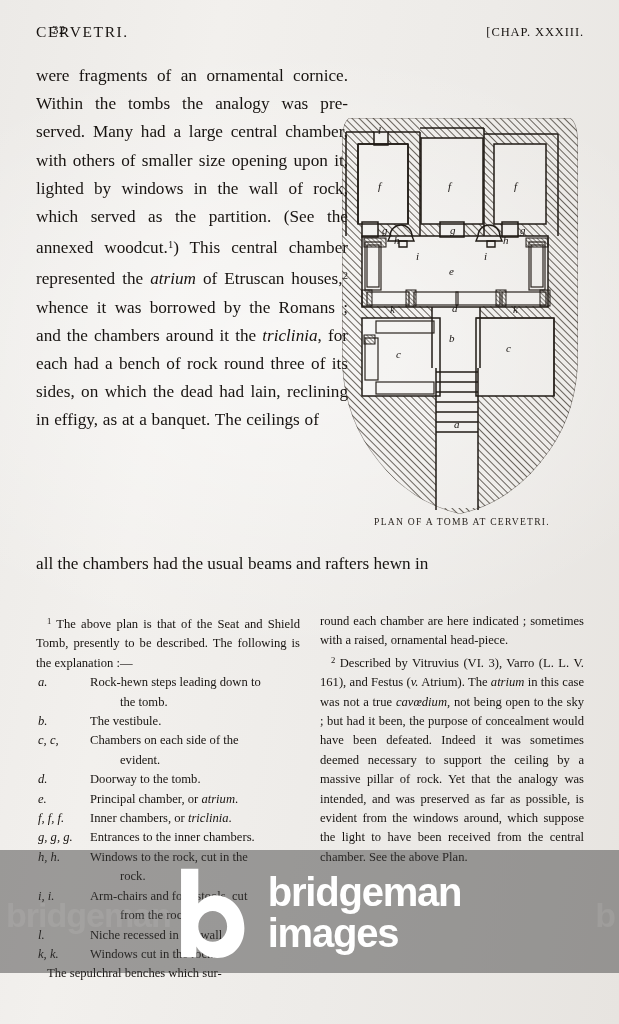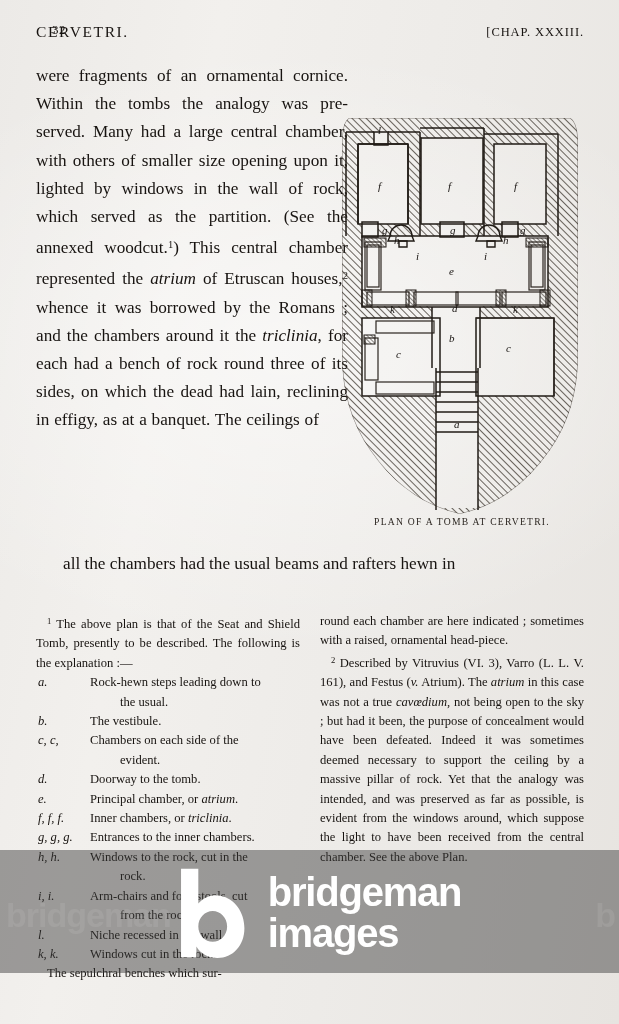--- a/index.html
+++ b/index.html
@@ -57,21 +57,20 @@
   }
   #body-col p { margin: 0; }
   #tail-line {
     position: absolute;
     left: 36px;
     top: 550px;
     width: 548px;
     font-size: 17.2px;
     line-height: 28.2px;
     text-align: left;
-    margin-left: 27px;
   }
   .it { font-style: italic; }
   sup.fn {
     font-size: 10.5px;
     vertical-align: 5px;
     font-style: normal;
     padding-left: .3px;
   }
 
   
@@ -350,21 +349,21 @@
 
   <div id="footnotes">
 
     <div class="fcol">
       <p class="ind"><sup>1</sup> The above plan is that of the Seat and Shield Tomb, presently to be described.  The following is the ex­planation :—</p>
       <div class="legend">
           <div class="row">
             <span class="key">a.</span>
             <span class="desc">Rock-hewn steps leading down to</span>
           </div>
-          <div class="cont">the usual.</div>
+          <div class="cont">the tomb.</div>
           <div class="row">
             <span class="key">b.</span>
             <span class="desc">The vestibule.</span>
           </div>
           <div class="row">
             <span class="key">c, c,</span>
             <span class="desc">Chambers on each side of the</span>
           </div>
           <div class="cont">evident.</div>
           <div class="row">

